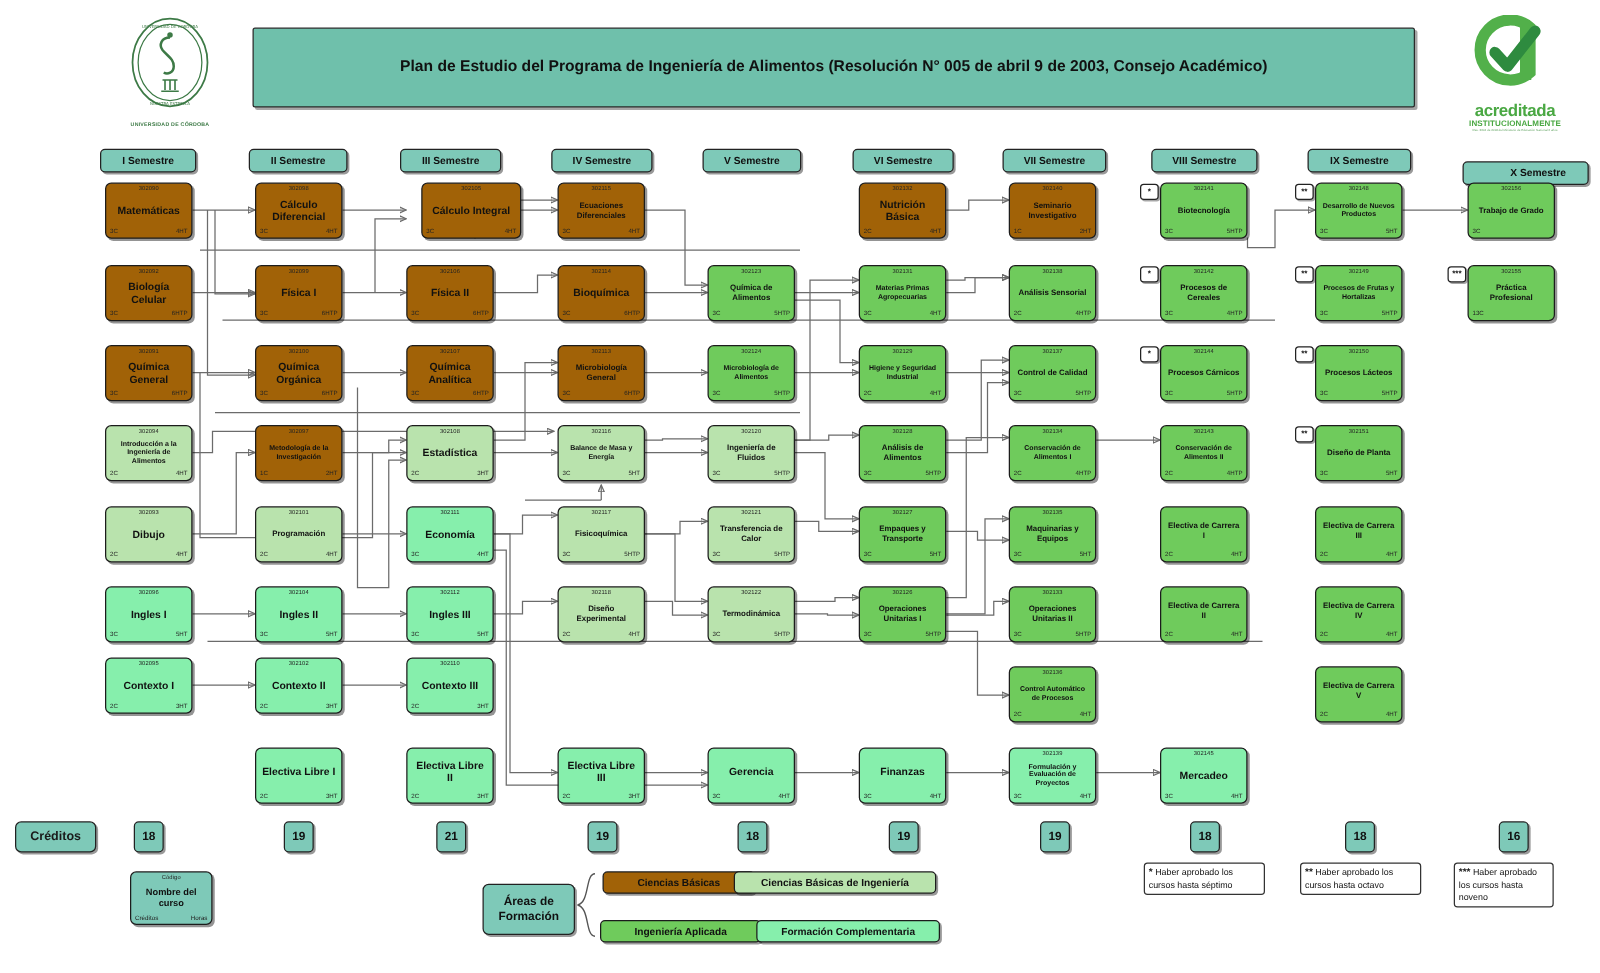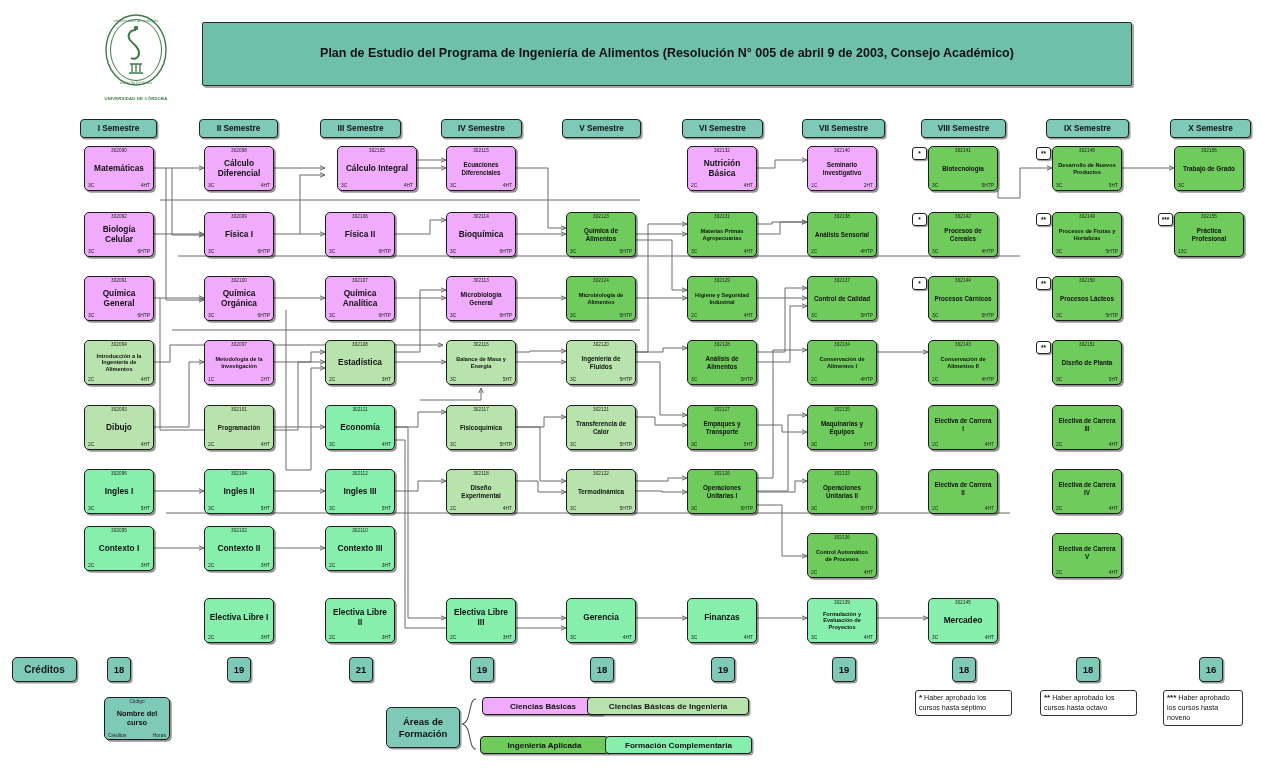--- a/index.html
+++ b/index.html
@@ -21,21 +21,21 @@
   .sem-head{position:absolute;height:17px;background:#7ec9b8;border:1.2px solid #222;
       border-radius:4px;box-shadow:1.5px 1.5px 0 rgba(0,0,0,.4);
       display:flex;align-items:center;justify-content:center;
       font-size:8.2px;font-weight:bold;color:#111;white-space:nowrap;}
 
   
   .course{position:absolute;border:1.3px solid #1c1c1c;border-radius:5px;
       box-shadow:1.8px 1.8px 0 rgba(0,0,0,.42);
       display:flex;flex-direction:column;box-sizing:border-box;padding:1px 3px 1px 3px;
       overflow:hidden;}
-  .c-basicas{background:#f0abfc;}
+  .c-basicas{background:#a16207;}
   .c-basing{background:#b9e3ad;}
   .c-ingapl{background:#6fcb5c;}
   .c-compl{background:#86efac;}
   .code{font-size:4.6px;text-align:center;line-height:6px;color:#222;letter-spacing:.1px;}
   .cname{flex:1;display:flex;align-items:center;justify-content:center;text-align:center;
       font-size:8.3px;font-weight:bold;line-height:9.6px;color:#111;padding:0 1px;}
   .cname.sm{font-size:6.3px;line-height:7.4px;}
   .cname.xs{font-size:5.6px;line-height:6.6px;}
   .foot{display:flex;justify-content:space-between;font-size:4.9px;color:#222;line-height:6px;}
 
@@ -88,20 +88,32 @@
       <ellipse cx="50" cy="38" rx="25.5" ry="30.5" fill="none" stroke="#3d7a46" stroke-width="1"></ellipse>
       <path d="M50 18 c-7 0 -9 6 -6 10 c4 5 9 7 9 13 c0 5 -5 7 -8 5" fill="none" stroke="#3d7a46" stroke-width="2"></path>
       <circle cx="50" cy="16" r="2.2" fill="#3d7a46"></circle>
       <path d="M44 52 h12 M46 52 v8 M50 52 v8 M54 52 v8 M43 61 h14" stroke="#3d7a46" stroke-width="1.3" fill="none"></path>
       <text x="50" y="10" font-size="3.2" fill="#3d7a46" text-anchor="middle" font-family="DejaVu Sans">UNIVERSIDAD DE CORDOBA</text>
       <text x="50" y="72" font-size="3.2" fill="#3d7a46" text-anchor="middle" font-family="DejaVu Sans">NUESTRA  ESTRELLA</text>
     </svg>
     <div class="logo-cap">UNIVERSIDAD DE CÓRDOBA</div>
   </div>
 
+  <div id="acc-logo">
+    <svg width="108" height="66" viewBox="0 0 108 66">
+      <path d="M66 10 a24 24 0 1 0 0 36 v-36 z" fill="none" stroke="#52b04a" stroke-width="9"></path>
+      <rect x="58" y="8" width="9" height="44" fill="#52b04a"></rect>
+      <path d="M38 30 l10 11 l22 -28" fill="none" stroke="#2e8b3f" stroke-width="9" stroke-linecap="round" stroke-linejoin="round"></path>
+    </svg>
+    <div style="text-align:center;margin-top:-2px;">
+      <div style="font-size:13.5px;font-weight:bold;color:#4aa843;letter-spacing:-.3px;">acreditada</div>
+      <div style="font-size:6.4px;font-weight:bold;color:#4aa843;letter-spacing:.1px;">INSTITUCIONALMENTE</div>
+      <div style="font-size:2.4px;color:#6aa86a;">Res. 3604 de 2018 del Ministerio de Educación Nacional 6 años</div>
+    </div>
+  </div>
 
   <div id="title-banner">
     <div>Plan de Estudio del Programa de Ingeniería de Alimentos (Resolución N° 005 de abril 9 de 2003, Consejo Académico)</div>
   </div>
 
   <svg class="lines">
     <defs>
       <marker id="ah" markerWidth="6" markerHeight="6" refX="5.4" refY="3" orient="auto">
         <path d="M0,0.6 L5.4,3 L0,5.4 z" fill="#5e5e5e" stroke="none"></path>
       </marker>
@@ -200,21 +212,21 @@
   <div id="sem-heads">
       <div class="sem-head" style="left: 80px; top: 119px; width: 75px;">I Semestre</div>
       <div class="sem-head" style="left: 199px; top: 119px; width: 77px;">II Semestre</div>
       <div class="sem-head" style="left: 320px; top: 119px; width: 79px;">III Semestre</div>
       <div class="sem-head" style="left: 441px; top: 119px; width: 79px;">IV Semestre</div>
       <div class="sem-head" style="left: 562px; top: 119px; width: 77px;">V Semestre</div>
       <div class="sem-head" style="left: 682px; top: 119px; width: 79px;">VI Semestre</div>
       <div class="sem-head" style="left: 802px; top: 119px; width: 81px;">VII Semestre</div>
       <div class="sem-head" style="left: 921px; top: 119px; width: 83px;">VIII Semestre</div>
       <div class="sem-head" style="left: 1046px; top: 119px; width: 81px;">IX Semestre</div>
-      <div class="sem-head" style="left: 1170px; top: 119px; width: 79px;">X Semestre</div>
+      <div class="sem-head" style="left: 1170px; top: 129px; width: 79px; padding-left: 20px;">X Semestre</div>
     </div>
 
   <div id="courses">
       <div class="course c-basicas" style="left: 84px; top: 146px; width: 70px; height: 45px;">
         <div class="code">302090</div>
         <div class="cname ">Matemáticas</div>
         <div class="foot">
           <span>3C</span>
           <span>4HT</span>
         </div>

